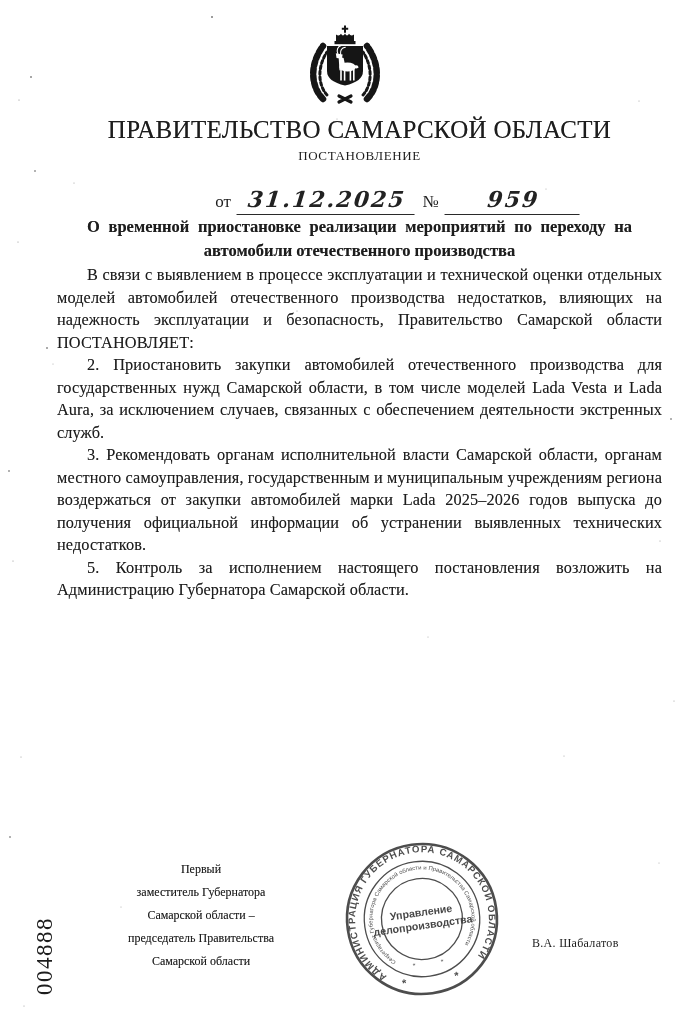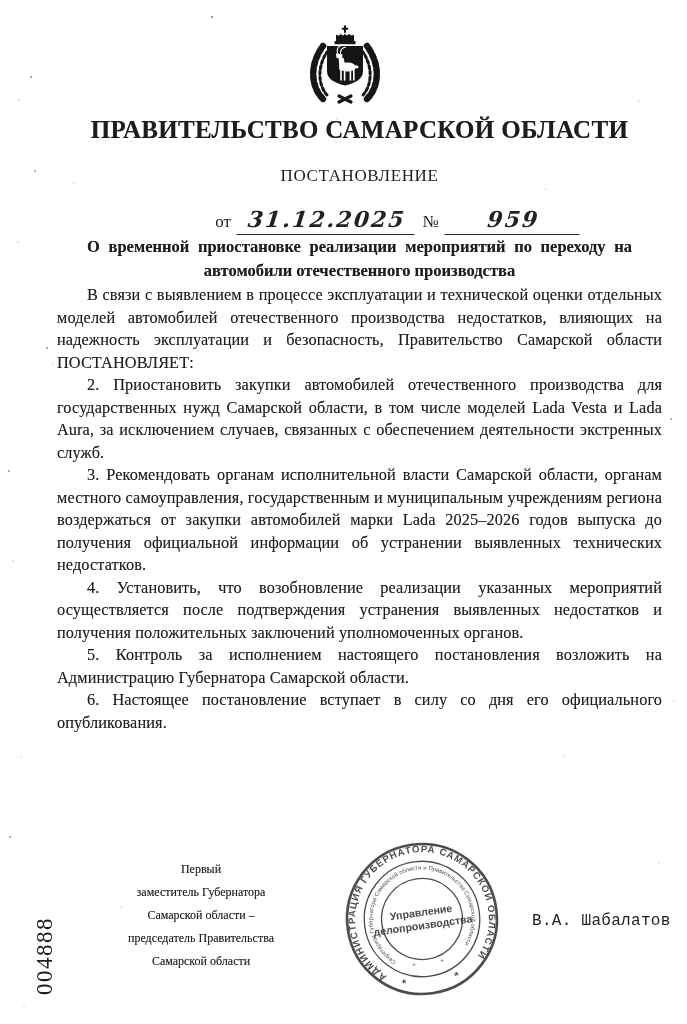--- a/index.html
+++ b/index.html
@@ -4,24 +4,24 @@
 <style>
   html,body{margin:0;padding:0;background:#fff;}
   .page{
     position:relative;width:687px;height:1024px;background:#ffffff;
     font-family:"Liberation Serif",serif;color:#1d1d1d;overflow:hidden;
   }
   .content{padding:0 25px 0 57px;}
   
   .emblem-wrap{display:flex;justify-content:center;margin-top:25px;position:relative;left:-15px;}
   .org-name{
-    margin-top:11px;text-align:center;font-weight:bold;font-size:25px;line-height:28px;
+    margin-top:11px;text-align:center;font-weight:normal;font-size:25px;line-height:28px;
     letter-spacing:.3px;text-shadow:0 0 .4px rgba(20,20,20,.55);
   }
-  .doc-type{margin-top:20px;text-align:center;font-size:17px;line-height:24px;letter-spacing:.6px;}
+  .doc-type{margin-top:0;text-align:center;font-size:13px;line-height:24px;letter-spacing:.6px;}
   .dateline{
     margin-top:13px;display:flex;justify-content:center;align-items:flex-end;
     position:relative;left:42px;height:34px;
   }
   .dateline .prefix{font-size:17px;padding-bottom:3px;margin-top:22px;}
   .hw{
     display:inline-block;font-family:"DejaVu Serif",serif;font-style:italic;font-weight:bold;
     font-size:22px;letter-spacing:2px;transform:skewX(-6deg);color:#222;
   }
   .u1,.u2{border-bottom:1.7px solid #2a2a2a;text-align:center;padding:0 10px 2px;margin:0 7px;}
@@ -39,21 +39,21 @@
   }
   
   .vertical-number{
     position:absolute;left:32px;top:995px;transform:rotate(-90deg);transform-origin:0 0;
     font-size:23px;letter-spacing:1.5px;white-space:nowrap;
   }
   .sig-title{
     position:absolute;left:70px;top:858px;width:262px;text-align:center;
     font-size:12px;line-height:23px;white-space:pre-line;text-shadow:0 0 .3px rgba(40,40,40,.45);
   }
-  .sig-name{position:absolute;left:532px;top:912px;font-size:16px;letter-spacing:.3px;font-family:Liberation Mono, monospace;}
+  .sig-name{position:absolute;left:532px;top:936px;font-size:12px;letter-spacing:.3px;}
   .stamp{position:absolute;left:341px;top:838px;width:162px;height:162px;opacity:.9;}
   
   .noise{
     position:absolute;left:0;top:0;width:2px;height:2px;border-radius:50%;background:transparent;
     box-shadow:
       211px 16px 0 0 #7b7b7b, 30px 76px 0 0 #8a8a8a, 18px 99px 0 -0.5px #6f6f6f,
       73px 182px 0 -0.5px #8a8a8a, 34px 170px 0 0 #9a9a9a, 17px 241px 0 -0.5px #777,
       296px 310px 0 -0.5px #888, 545px 188px 0 -0.5px #999, 638px 100px 0 -0.5px #8a8a8a,
       670px 418px 0 0 #9a9a9a, 659px 540px 0 -0.5px #888, 12px 560px 0 -0.5px #777,
       8px 470px 0 0 #999, 498px 525px 0 -0.5px #8a8a8a, 427px 636px 0 -0.5px #999,
@@ -117,23 +117,21 @@
       <span class="prefix">№</span>
       <span class="hw u2">959</span>
     </div>
 
     <div class="subject">О временной приостановке реализации мероприятий по переходу на автомобили отечественного производства</div>
 
     <div class="body-block">
       <p class="para">В связи с выявлением в процессе эксплуатации и технической оценки отдельных моделей автомобилей отечественного производства недостатков, влияющих на надежность эксплуатации и безопасность, Правительство Самарской области ПОСТАНОВЛЯЕТ:</p>
       <p class="para">2. Приостановить закупки автомобилей отечественного производства для государственных нужд Самарской области, в том числе моделей Lada Vesta и Lada Aura, за исключением случаев, связанных с обеспечением деятельности экстренных служб.</p>
       <p class="para">3. Рекомендовать органам исполнительной власти Самарской области, органам местного самоуправления, государственным и муниципальным учреждениям региона воздержаться от закупки автомобилей марки Lada 2025–2026 годов выпуска до получения официальной информации об устранении выявленных технических недостатков.</p>
-      <p class="para">4. Установить, что возобновление реализации указанных мероприятий осуществляется после подтверждения устранения выявленных недостатков и получения положительных заключений уполномоченных органов.</p>
       <p class="para">5. Контроль за исполнением настоящего постановления возложить на Администрацию Губернатора Самарской области.</p>
-      <p class="para">6. Настоящее постановление вступает в силу со дня его официального опубликования.</p>
     </div>
   </div>
 
   <div class="vertical-number">004888</div>
 
   <div class="sig-title">Первый
 заместитель Губернатора
 Самарской области –
 председатель Правительства
 Самарской области</div>

